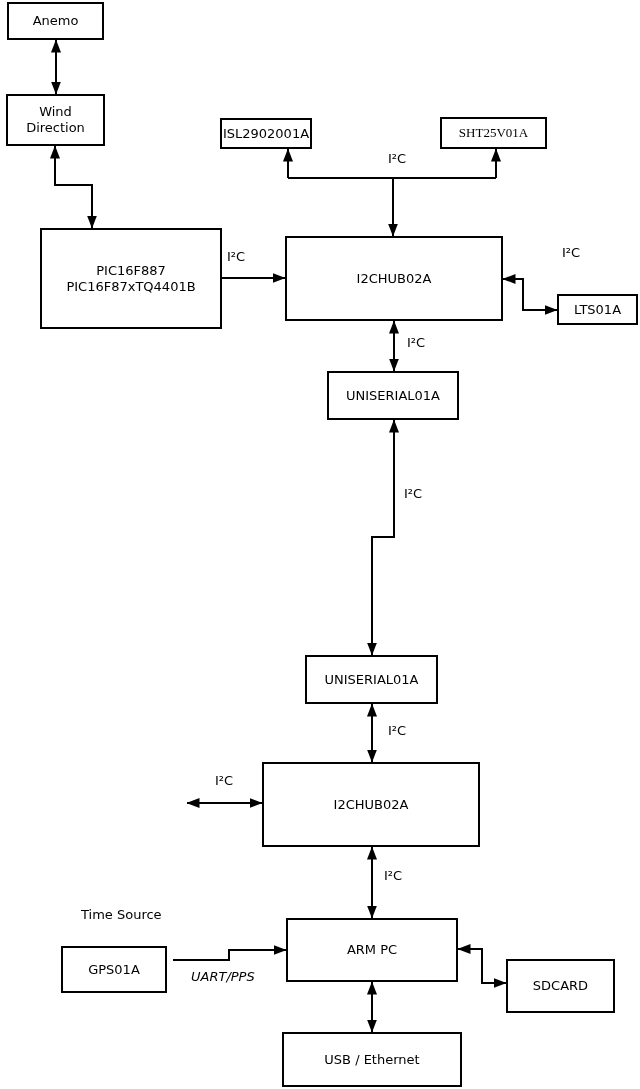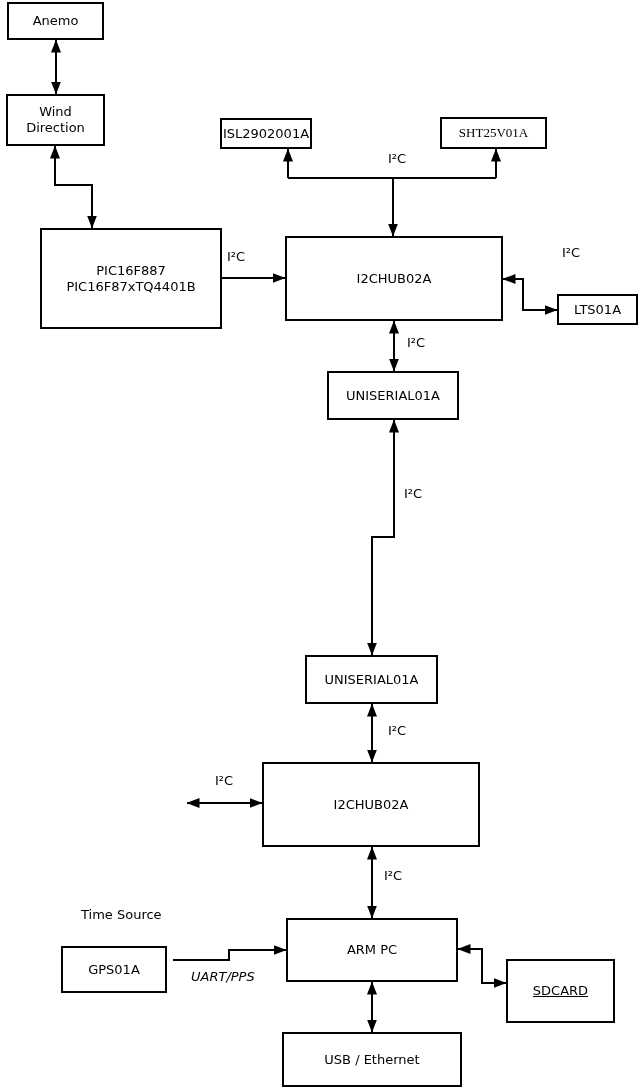--- a/index.html
+++ b/index.html
@@ -125,21 +125,21 @@
   </div>
 
   <div class="box" style="left:61px;top:936px;width:106px;height:47px;margin-top:10px;">
     <span>GPS01A</span>
   </div>
 
   <div class="box" style="left:286px;top:918px;width:172px;height:64px;">
     <span>ARM PC</span>
   </div>
 
-  <div class="box" style="left:506px;top:959px;width:109px;height:64px;text-decoration:underline;">
+  <div class="box" style="left:506px;top:959px;width:109px;height:54px;">
     <span>SDCARD</span>
   </div>
 
   <div class="box" style="left:282px;top:1032px;width:180px;height:55px;align-items:center;">
     <span>USB / Ethernet</span>
   </div>
 
   <div class="edge-label" style="left:227px;top:249px;">I²C</div>
   <div class="edge-label" style="left:388px;top:151px;">I²C</div>
   <div class="edge-label" style="left:562px;top:245px;">I²C</div>

